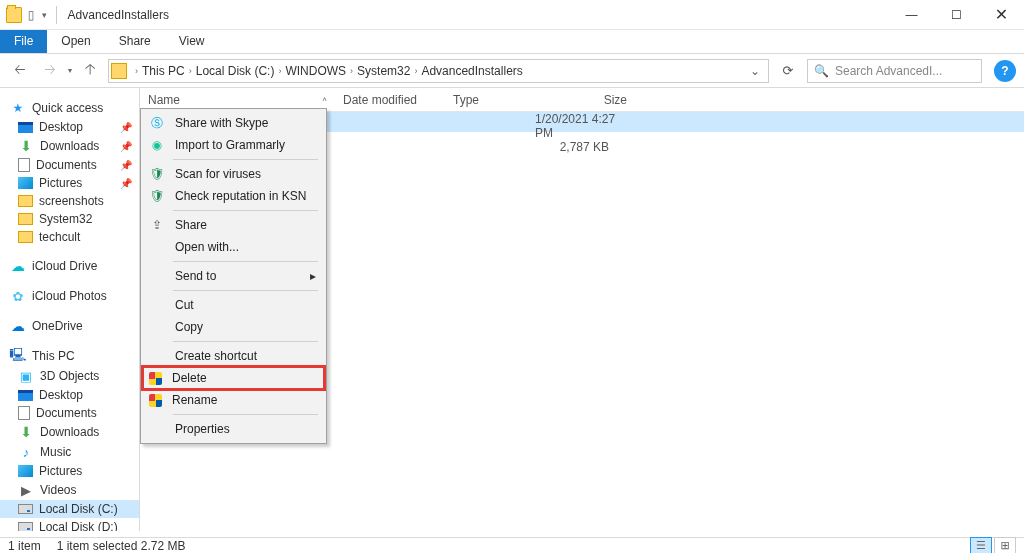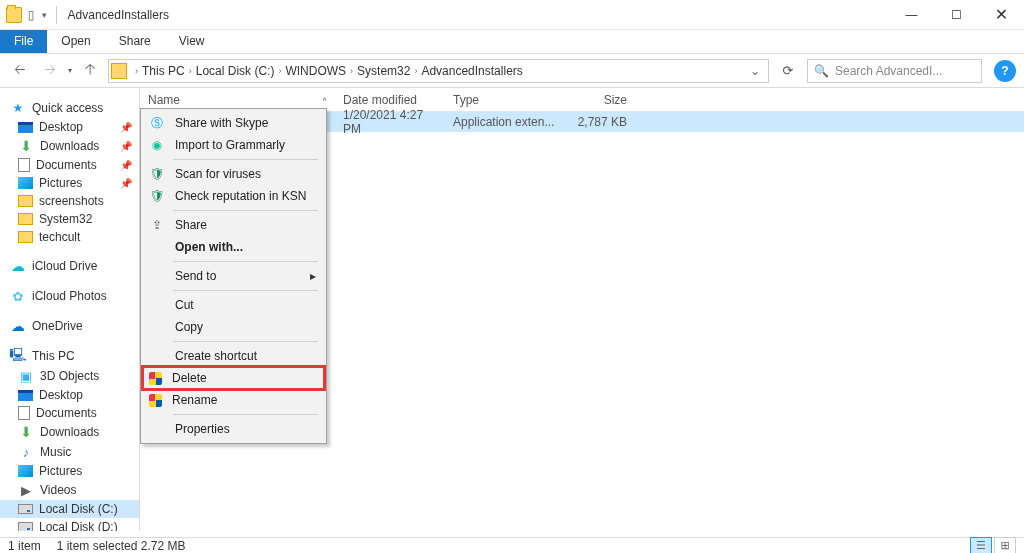--- a/index.html
+++ b/index.html
@@ -69,32 +69,32 @@
 
 .content { flex: 1; position: relative; }
 .cols { display: flex; border-bottom: 1px solid #e5e5e5; height: 24px; align-items: center; color: #555; font-size: 12px; }
 .col { padding: 0 8px; }
 .col.name { width: 195px; display:flex; align-items:center; }
 .col.name .sort { font-size: 8px; color:#666; margin-left:auto; }
 .col.date { width: 110px; }
 .col.type { width: 120px; }
 .col.size { width: 70px; text-align: right; }
 
-.row { display: flex; height: 20px; align-items: center; font-size: 12px; }
+.row { display: flex; height: 20px; align-items: center; font-size: 12px; flex-direction: column; }
 .row.selected { background: #cce8ff; }
 .row .cell { padding: 0 8px; }
 .row .cell.name { width: 195px; display:flex; align-items:center; gap:4px; }
 .row .cell.date { width: 110px; color:#555; }
 .row .cell.type { width: 120px; color:#555; overflow:hidden; text-overflow:ellipsis; white-space:nowrap; }
 .row .cell.size { width: 70px; text-align: right; color:#555; }
 
 
 .ctx { position: absolute; left: 0px; top: 20px; width: 187px; background: #f2f2f2; border: 1px solid #a0a0a0; box-shadow: 3px 3px 3px rgba(0,0,0,0.2); padding: 3px 2px; }
 .ctx-item { display: flex; align-items: center; height: 22px; padding: 0 8px 0 6px; gap: 10px; font-size: 12px; color: #222; position: relative; }
-.ctx-item.bold { font-weight: 700; }
+.ctx-item.bold { font-weight: 400; }
 .ctx-item .micn { width: 16px; height: 16px; display: inline-flex; align-items: center; justify-content: center; font-size: 12px; }
 .ctx-item .arrow { position: absolute; right: 8px; font-size: 12px; color: #333; }
 .ctx-sep { height: 1px; background: #d0d0d0; margin: 3px 6px 3px 30px; }
 .ctx-item.highlight-red { outline: 3px solid #e53935; outline-offset: -1px; }
 .micn.skype { color:#00aff0; } .micn.gram { color:#15c39a; }
 .micn.share { color:#555; } .micn.shield { color:#1b8a5a; }
 .micn.uac { background: conic-gradient(#f9d423 0 25%, #005bac 25% 50%, #f9d423 50% 75%, #e63946 75% 100%); border-radius:2px; width:13px; height:13px; }
 
 
 .status { position: absolute; left: 0; right: 0; bottom: 0; height: 16px; border-top: 1px solid #dadada; display: flex; align-items: center; font-size: 12px; color: #333; padding: 0 8px; gap: 16px; }

